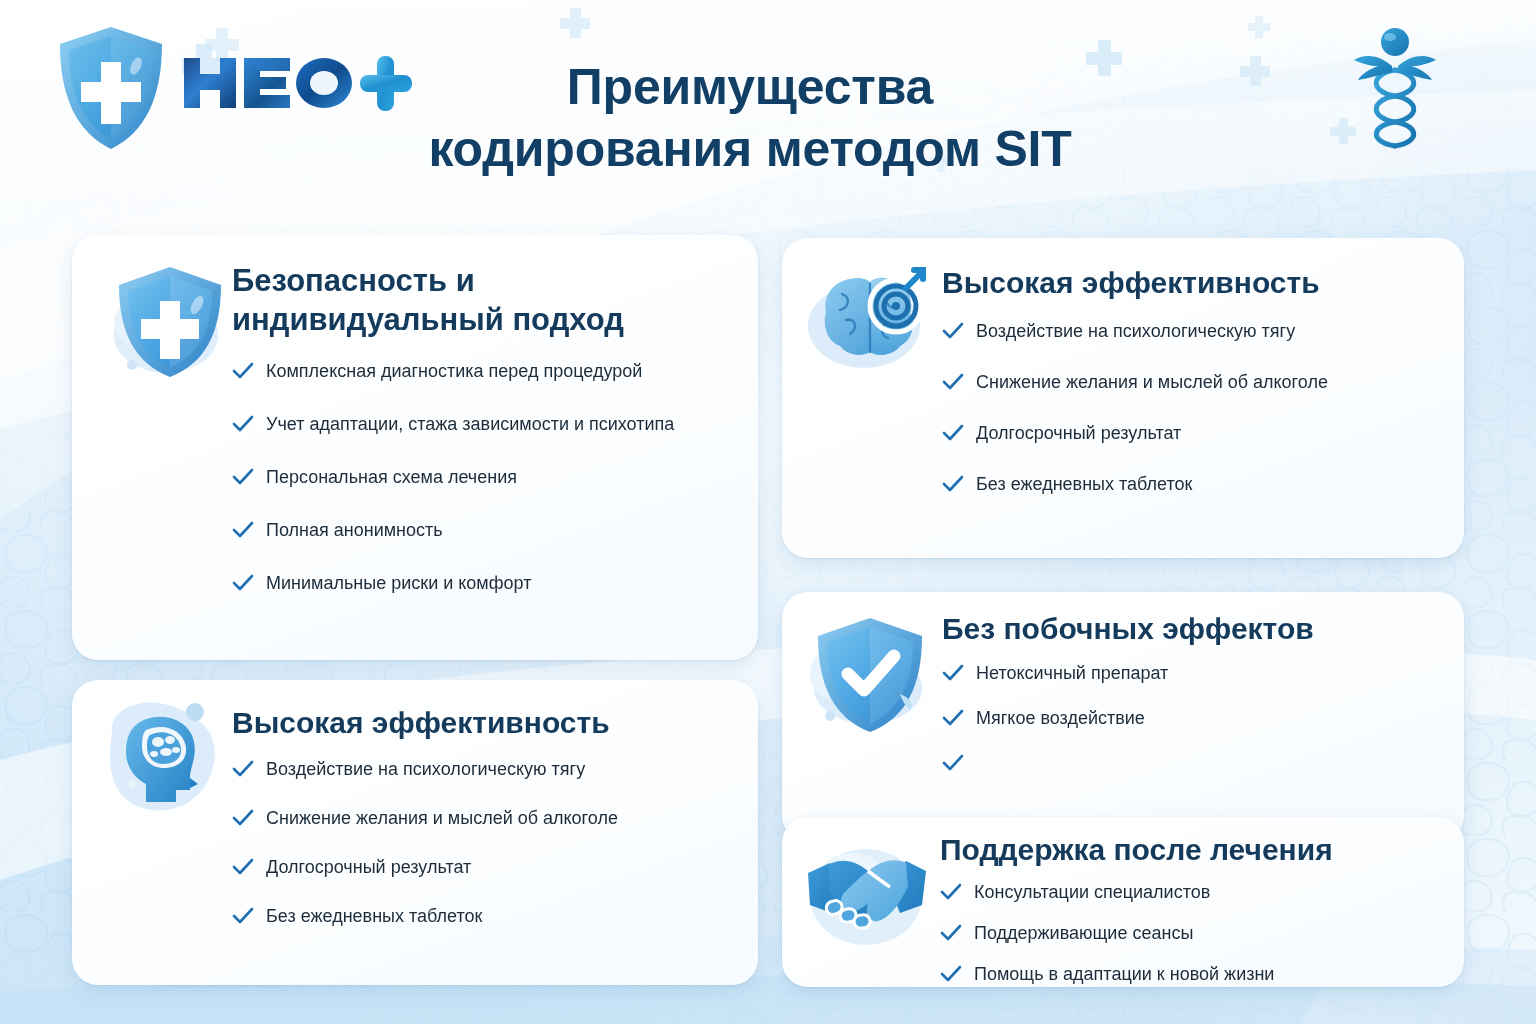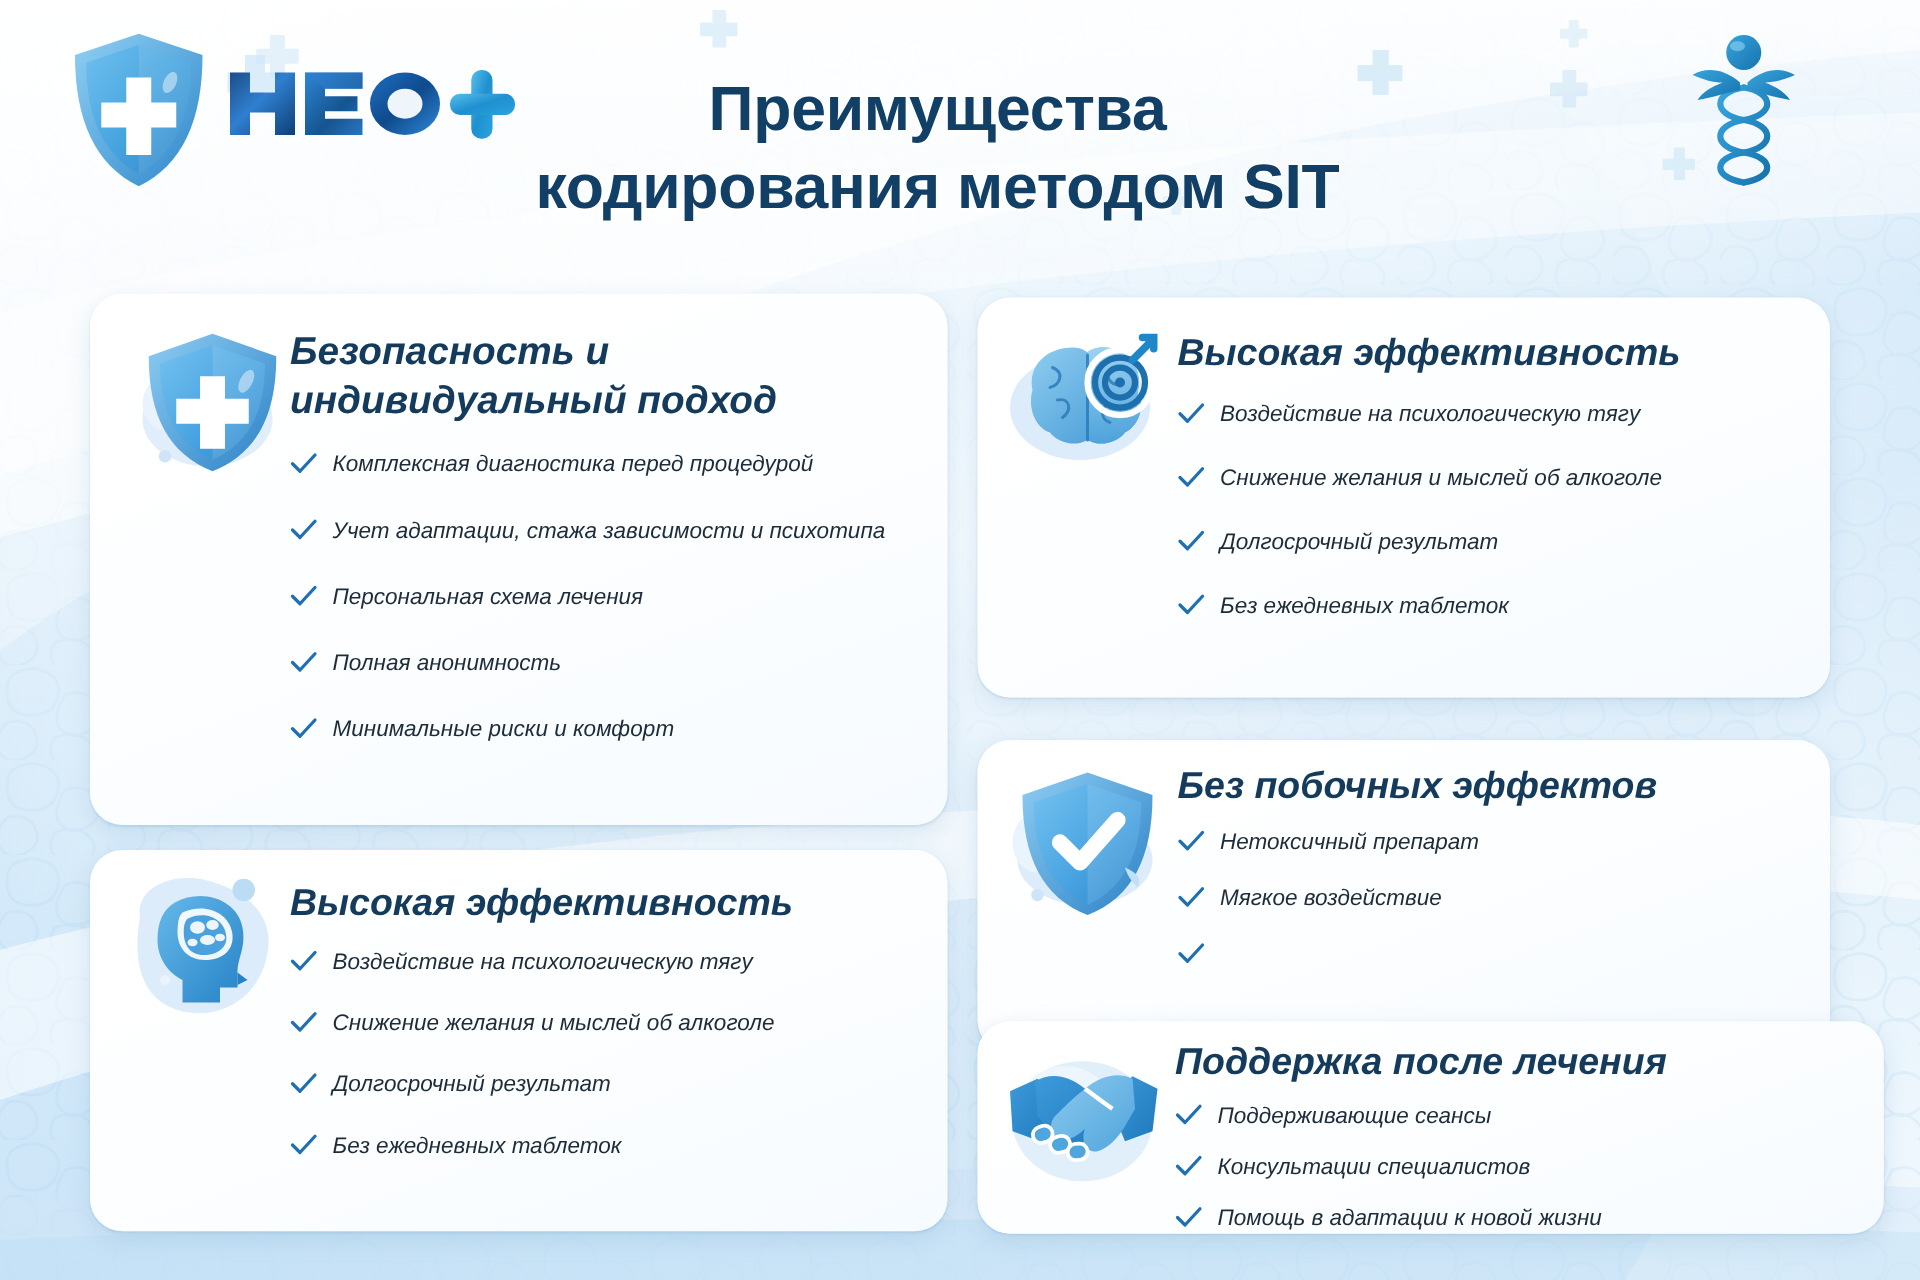--- a/index.html
+++ b/index.html
@@ -52,21 +52,20 @@
     text-shadow:0 2px 0 rgba(255,255,255,.95), 0 -1px 0 rgba(255,255,255,.7);
   }
   .caduceus{position:absolute;left:1348px;top:22px;width:94px;height:150px;}
 
   
   .card{
     position:absolute;
     background:linear-gradient(160deg,#ffffff 0%,#fdfeff 45%,#f6fbff 100%);
     border-radius:26px;
     box-shadow:0 6px 20px rgba(99,150,190,.18), 0 1px 2px rgba(99,150,190,.20);
-    font-style:italic;
   }
   .card-icon{position:absolute;}
   .card-body{position:absolute;}
   .card-title{
     font-weight:bold;color:#143a5c;
     font-size:30px;line-height:37px;
     margin:0 0 6px 0;
   }
   .bullets{list-style:none;margin:0;padding:0;}
   .bullets li{
@@ -100,21 +99,21 @@
   #card-eff-right .card-body{left:160px;top:26px;width:500px;}
   #card-eff-right .bullets{margin-top:16px;}
   #card-eff-right .bullets li{margin-bottom:22px;}
 
   #card-noside{left:782px;top:592px;width:682px;height:250px;}
   #card-noside .card-icon{left:22px;top:16px;width:132px;height:132px;}
   #card-noside .card-body{left:160px;top:18px;width:500px;}
   #card-noside .bullets{margin-top:12px;}
   #card-noside .bullets li{margin-bottom:16px;}
 
-  #card-support{left:782px;top:817px;width:682px;height:170px;padding-left:43px;}
+  #card-support{left:782px;top:817px;width:682px;height:170px;}
   #card-support .card-icon{left:20px;top:18px;width:130px;height:120px;}
   #card-support .card-body{left:158px;top:14px;width:520px;}
   #card-support .bullets{margin-top:10px;}
   #card-support .bullets li{margin-bottom:12px;}
 </style>
 </head>
 <body>
 
 <div id="stage">
 
@@ -492,24 +491,24 @@
         <rect x="38" y="74" width="16" height="13" rx="6.5" transform="rotate(-12 46 80)"></rect>
         <rect x="52" y="80" width="16" height="13" rx="6.5" transform="rotate(-6 60 86)"></rect>
       </g>
       <path d="M66 36 C74 42 82 48 88 52" stroke="#ffffff" stroke-width="3.5" fill="none"></path>
     </svg>
     <div class="card-body">
       <h2 class="card-title">Поддержка после лечения</h2>
       <ul class="bullets">
           <li><svg class="chk" viewBox="0 0 22 20">
               <path d="M2 10 L8 16 L20 3" fill="none" stroke="#1f6fb2" stroke-width="2.6" stroke-linecap="round" stroke-linejoin="round"></path>
+            </svg><span>Консультации специалистов</span></li>
+          <li><svg class="chk" viewBox="0 0 22 20">
+              <path d="M2 10 L8 16 L20 3" fill="none" stroke="#1f6fb2" stroke-width="2.6" stroke-linecap="round" stroke-linejoin="round"></path>
             </svg><span>Поддерживающие сеансы</span></li>
-          <li><svg class="chk" viewBox="0 0 22 20">
-              <path d="M2 10 L8 16 L20 3" fill="none" stroke="#1f6fb2" stroke-width="2.6" stroke-linecap="round" stroke-linejoin="round"></path>
-            </svg><span>Консультации специалистов</span></li>
           <li><svg class="chk" viewBox="0 0 22 20">
               <path d="M2 10 L8 16 L20 3" fill="none" stroke="#1f6fb2" stroke-width="2.6" stroke-linecap="round" stroke-linejoin="round"></path>
             </svg><span>Помощь в адаптации к новой жизни</span></li>
         </ul>
     </div>
   </div>
 
 </div>
 
 </body></html>

